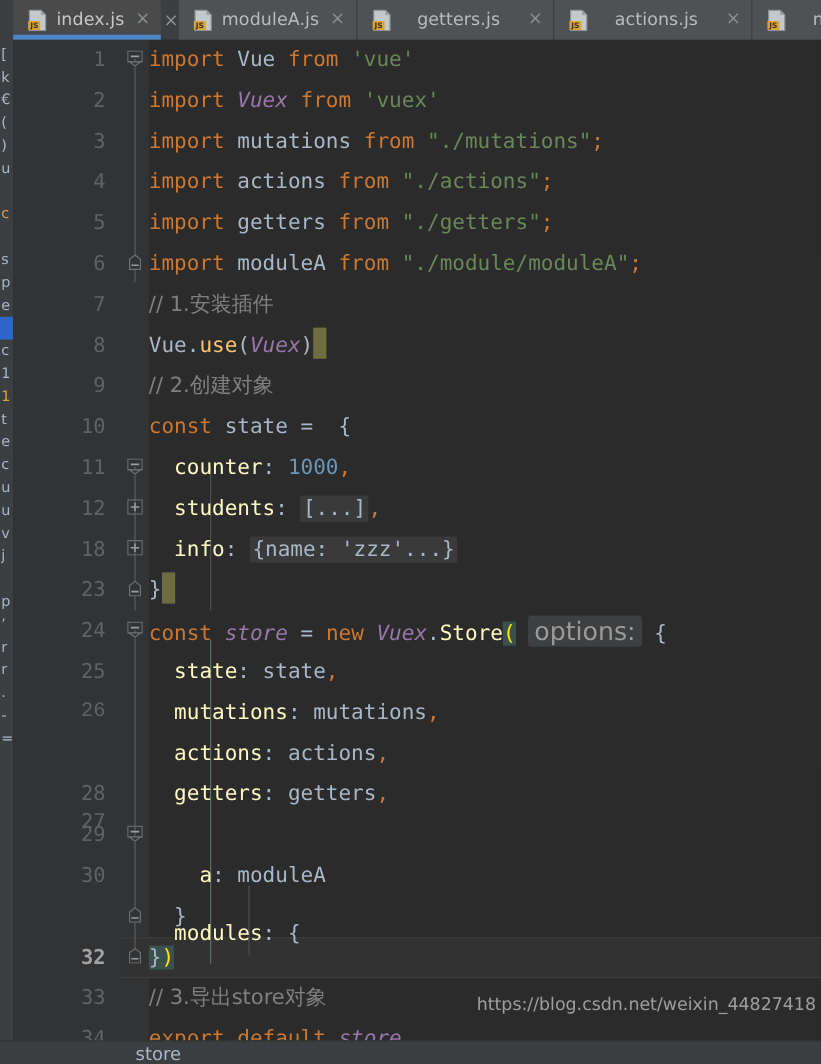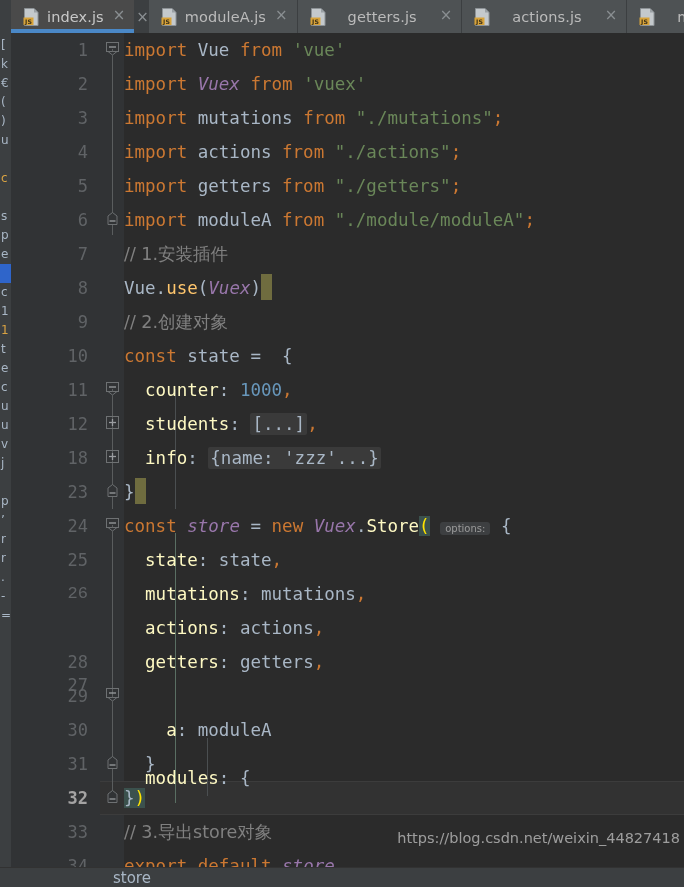--- a/index.html
+++ b/index.html
@@ -174,21 +174,21 @@
     background: #3a3a3a;
     color: #a9b7c6;
     border-radius: 2px;
     padding: 1px 2px;
   }
   .param-hint {
     background: #3d3f41;
     color: #9a9a9a;
     border-radius: 3px;
     padding: 1px 5px;
-    font-size: 10px;
+    font-size: 21px;
     font-family: "DejaVu Sans", "Liberation Sans", sans-serif;
   }
   .cjk { font-family: "DejaVu Sans", "Liberation Sans", sans-serif; }
 
   .caret-block {
     display: inline-block;
     width: 11px;
     height: 26px;
     background: #6f6c3f;
     vertical-align: -6px;
@@ -424,21 +424,20 @@
     <div class="lineno" style="top:374px;">12</div>
     <div class="lineno" style="top:408px;">18</div>
     <div class="lineno" style="top:442px;">23</div>
     <div class="lineno" style="top:476px;">24</div>
     <div class="lineno" style="top:510px;">25</div>
     <div class="lineno" style="top:544px;font-family:Liberation Mono, monospace;">26</div>
     <div class="lineno" style="top:607px;margin-top:28px;">27</div>
     <div class="lineno" style="top:612px;">28</div>
     <div class="lineno" style="top:646px;">29</div>
     <div class="lineno" style="top:680px;">30</div>
-    <div class="lineno" style="top:714px;">31</div>
     <div class="lineno current" style="top:748px;font-weight:bold;">32</div>
     <div class="lineno" style="top:782px;">33</div>
     <div class="lineno" style="top:816px;">34</div>
 
     <div class="codeline" style="top:0px;"><span class="kw">import</span><span class="ident"> Vue </span><span class="kw">from</span><span class="ident"> </span><span class="str">'vue'</span></div>
 
     <div class="codeline" style="top:34px;"><span class="kw">import</span><span class="ident"> </span><span class="cls">Vuex</span><span class="ident"> </span><span class="kw">from</span><span class="ident"> </span><span class="str">'vuex'</span></div>
 
     <div class="codeline" style="top:68px;"><span class="kw">import</span><span class="ident"> mutations </span><span class="kw">from</span><span class="ident"> </span><span class="str">"./mutations"</span><span class="semi">;</span></div>
 

